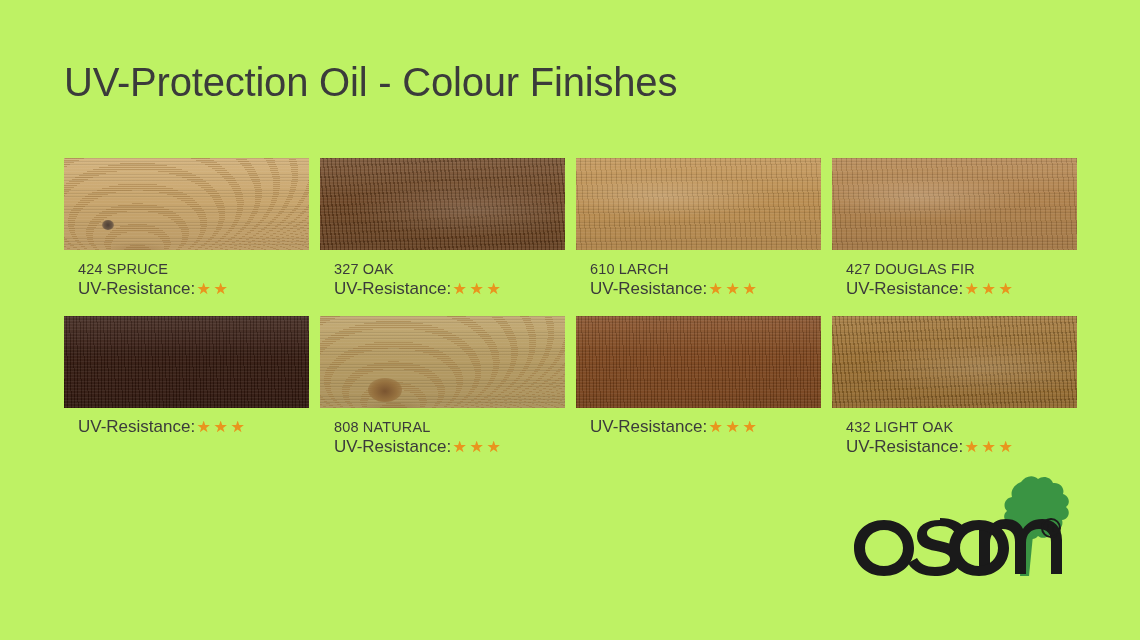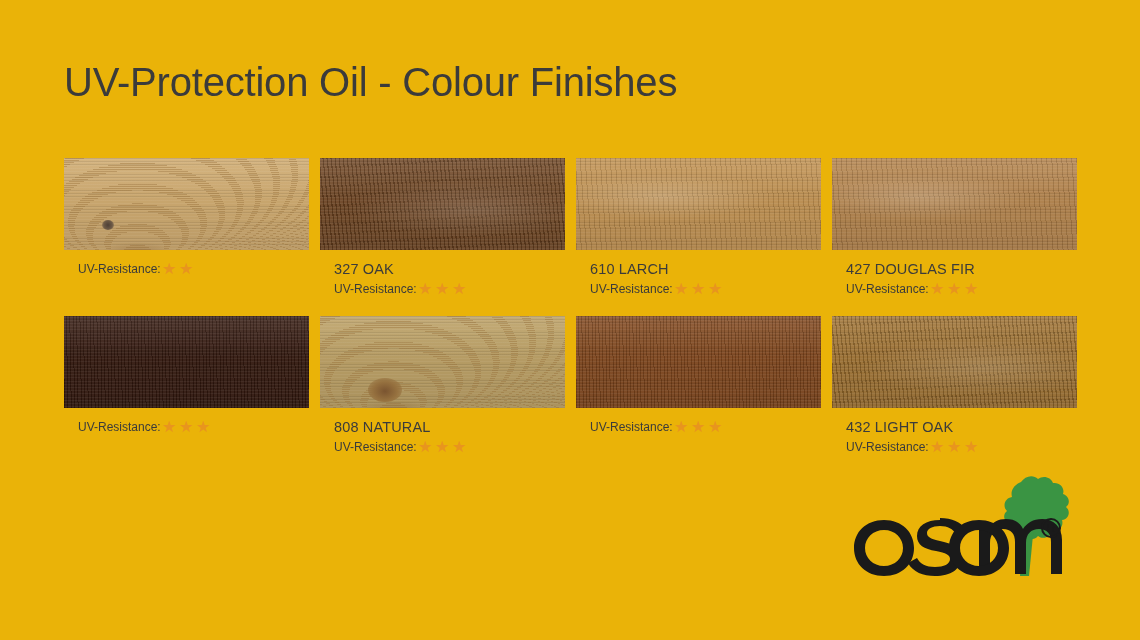--- a/index.html
+++ b/index.html
@@ -14,21 +14,21 @@
 
   body {
     font-family: "Liberation Sans", sans-serif;
     position: relative;
   }
 
   .slide {
     position: relative;
     width: 1140px;
     height: 640px;
-    background: #eab308;
+    background: #bef264;
   }
 
   
   .page-title {
     position: absolute;
     left: 64px;
     top: 60px;
     font-size: 40px;
     font-weight: 400;
     letter-spacing: -0.2px;
@@ -79,21 +79,21 @@
   .swatch-name {
     font-size: 14.5px;
     color: #3b3b3b;
     letter-spacing: 0.15px;
     line-height: 18px;
     white-space: nowrap;
   }
 
   .swatch-resist {
     margin-top: 2px;
-    font-size: 12px;
+    font-size: 17px;
     color: #3b3b3b;
     line-height: 18px;
     white-space: nowrap;
     display: flex;
     align-items: center;
   }
 
   .stars {
     display: inline-flex;
     gap: 4px;
@@ -125,20 +125,21 @@
 
   <h1 class="page-title">UV-Protection Oil - Colour Finishes</h1>
 
   <div class="swatch-grid">
       <div class="swatch-cell">
         <div class="swatch-chip" style="background: rgb(226, 196, 147);">
           <div class="grain" style="background: radial-gradient(60px 22px at 30% 108%, rgba(120, 80, 40, 0.45), rgba(0, 0, 0, 0) 70%), repeating-radial-gradient(150px 26px at 30% 112%, rgba(150, 110, 55, 0.4) 0px, rgba(150, 110, 55, 0.4) 2px, rgba(255, 255, 255, 0) 2px, rgba(255, 255, 255, 0) 11px), repeating-linear-gradient(rgba(0, 0, 0, 0.075) 0px, rgba(0, 0, 0, 0.075) 0.6px, rgba(255, 255, 255, 0.05) 0.6px, rgba(255, 255, 255, 0.05) 1.6px, rgba(0, 0, 0, 0) 1.6px, rgba(0, 0, 0, 0) 3.2px), linear-gradient(rgba(255, 255, 255, 0.1), rgba(0, 0, 0, 0.04) 45%, rgba(0, 0, 0, 0.1)), linear-gradient(rgb(208, 172, 114), rgb(208, 172, 114));"></div>
           <div class="knot" style="left: 38px; top: 62px; width: 12px; height: 10px; background: radial-gradient(circle, rgb(78, 64, 54) 0%, rgb(109, 90, 70) 55%, rgba(160, 130, 85, 0) 100%);"></div>
         </div>
         <div class="swatch-caption">
+          <div class="swatch-name">424 SPRUCE</div>
           <div class="swatch-resist">
             <span>UV-Resistance:</span>
             <span class="stars">
               <span class="star" style="background: rgb(232, 149, 30);"></span>
               <span class="star" style="background: rgb(232, 149, 30);"></span>
             </span>
           </div>
         </div>
       </div>
       <div class="swatch-cell">

